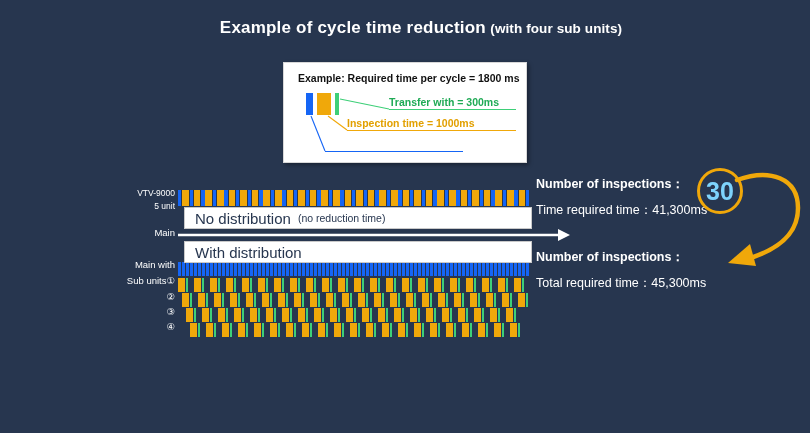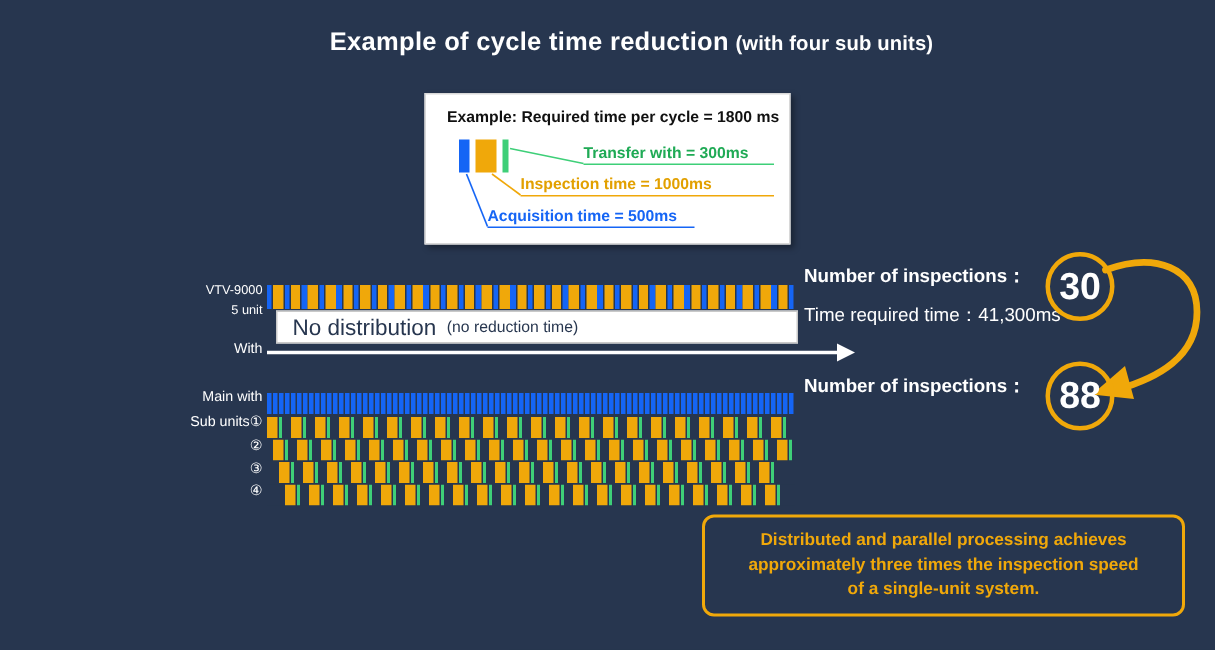--- a/index.html
+++ b/index.html
@@ -81,21 +81,21 @@
 
   
   .stat-line{position:absolute;color:#ffffff;white-space:nowrap;font-size:12.5px;}
   #stat1-a{left:536px;top:176px;font-weight:bold;}
   #stat1-b{left:536px;top:202px;}
   #stat2-a{left:536px;top:249px;font-weight:bold;}
   #stat2-b{left:536px;top:275px;}
 
   .circle-num{
     position:absolute;border-radius:50%;
-    border:3px solid #f0a80a;color:#ffffff;
+    border:3px solid #f0a80a;color:#7dd3fc;
     display:flex;align-items:center;justify-content:center;
     font-size:25px;font-weight:bold;line-height:1;
   }
   #circle-30{left:697px;top:168px;width:40px;height:40px;}
   #circle-88{left:697px;top:241px;width:40px;height:40px;}
 
   #arrow-svg{position:absolute;left:680px;top:160px;width:130px;height:135px;}
 
   
   #callout{
@@ -131,27 +131,26 @@
       <line x1="44" y1="53" x2="63" y2="67" stroke="#f0a80a" stroke-width="1.1"></line>
       <line x1="27" y1="53" x2="41" y2="88" stroke="#1565f5" stroke-width="1.1"></line>
     </svg>
 
     <div class="leg-item" id="leg-transfer">Transfer with = 300ms</div>
     <div class="leg-rule" id="rule-transfer"></div>
 
     <div class="leg-item" id="leg-inspect">Inspection time = 1000ms</div>
     <div class="leg-rule" id="rule-inspect"></div>
 
-    <div class="leg-item" id="leg-acquire">Acquisition time = 500ms</div>
     <div class="leg-rule" id="rule-acquire"></div>
   </div>
 
   <div class="axis-label" id="lbl-vtv">VTV-9000</div>
   <div class="axis-label" id="lbl-1unit">5 unit</div>
-  <div class="axis-label" id="lbl-time">With</div>
+  <div class="axis-label" id="lbl-time">Main</div>
   <div class="axis-label" id="lbl-main">Main with</div>
   <div class="axis-label" id="lbl-sub">Sub units①</div>
   <div class="axis-label" id="lbl-s2">②</div>
   <div class="axis-label" id="lbl-s3">③</div>
   <div class="axis-label" id="lbl-s4">④</div>
 
   <div id="chart">
     <div class="strip" id="row-nodist" style="top: 0px; height: 16px; width: 352px; background: rgb(39, 54, 79);">
         <div class="cell" style="left: 0px; width: 3.4px; background: rgb(21, 101, 245);"></div>
         <div class="cell" style="left: 4.2px; width: 6.6px; background: rgb(240, 168, 10);"></div>
@@ -485,37 +484,35 @@
         <div class="cell" style="left: 332px; width: 7.4px; background: rgb(240, 168, 10);"></div>
         <div class="cell" style="left: 340px; width: 1.6px; background: rgb(62, 207, 120);"></div>
       </div>
   </div>
 
   <div class="banner" id="banner-nodist" style="left:184px;top:207px;width:346px;height:20px;align-items:center;">
     <span class="big">No distribution</span>
     <span class="small">(no reduction time)</span>
   </div>
 
+  <div class="banner" id="banner-withdist" style="left:184px;top:241px;width:346px;height:20px;">
+    <span class="big">With distribution</span>
+  </div>
 
   <svg id="time-axis">
     <line x1="0" y1="7" x2="380" y2="7" stroke="#ffffff" stroke-width="2.4"></line>
     <polygon points="380,1 392,7 380,13" fill="#ffffff"></polygon>
   </svg>
 
   <div class="stat-line" id="stat1-a">Number of inspections：</div>
   <div class="stat-line" id="stat1-b">Time required time：41,300ms</div>
   <div class="stat-line" id="stat2-a">Number of inspections：</div>
+  <div class="stat-line" id="stat2-b">Total required time：45,300ms</div>
 
   <svg id="arrow-svg">
     <path d="M 57 20 C 90 8, 118 18, 118 48 C 118 78, 92 92, 64 100" stroke="#f0a80a" stroke-width="4.5" fill="none" stroke-linecap="round"></path>
     <polygon points="70,84 48,103 76,106" fill="#f0a80a"></polygon>
   </svg>
 
   <div class="circle-num" id="circle-30">30</div>
-  <div class="circle-num" id="circle-88">88</div>
-
-  <div id="callout">
-    <div id="callout-text">Distributed and parallel processing achieves
-approximately three times the inspection speed
-of a single-unit system.</div>
-  </div>
+
 
 </div>
 
 </body></html>

